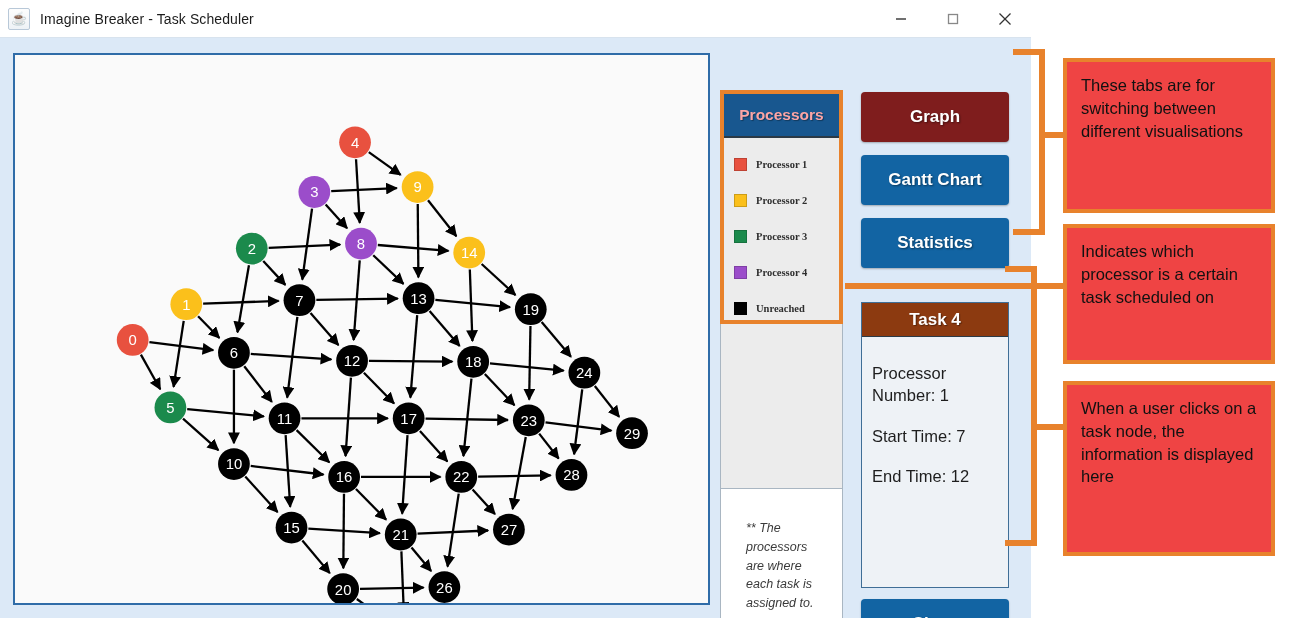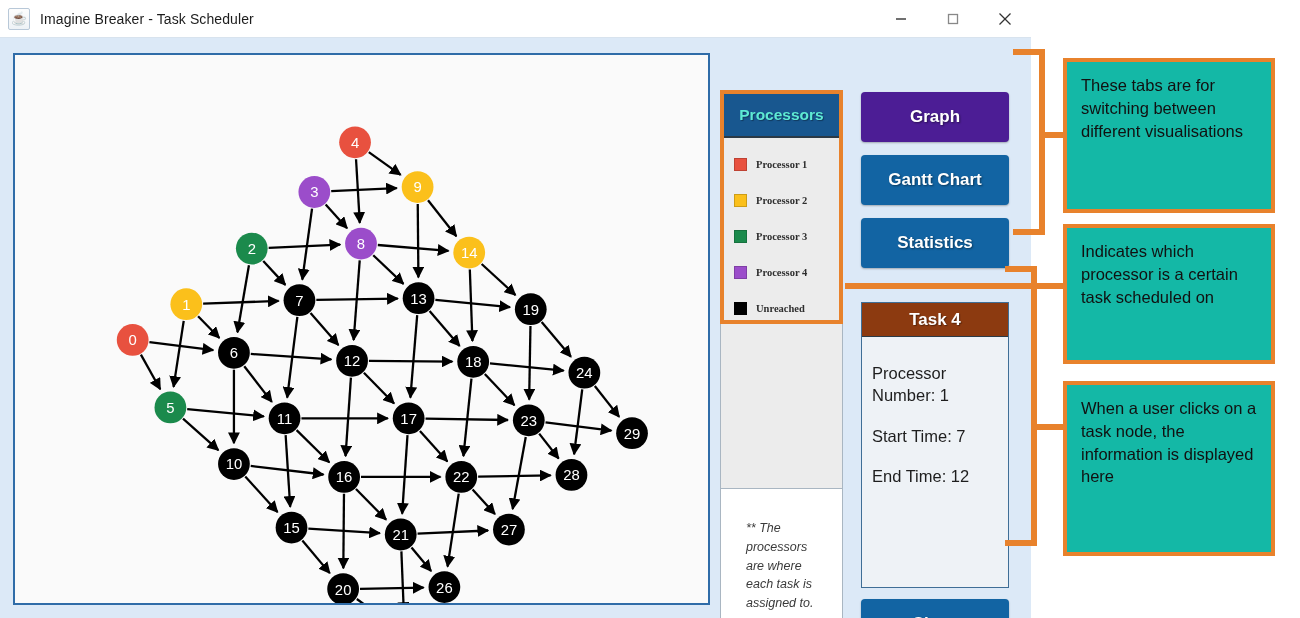--- a/index.html
+++ b/index.html
@@ -90,21 +90,21 @@
     border: 4px solid #e8822c;
     background: #ffffff;
   }
   .legend-header {
     height: 44px;
     background: #18578f;
     border-bottom: 2px solid #2b3a46;
     display: flex; align-items: center; justify-content: center;
   }
   .legend-header span {
-    color: #5eead4;
+    color: #fca5a5;
     font-weight: bold;
     font-size: 15.5px;
     text-shadow: 1px 1px 1px rgba(0,0,0,.35);
   }
   .legend-body {
     height: 182px;
     background: #ececec;
     padding: 8px 0 0 10px;
   }
   .legend-row {
@@ -194,21 +194,21 @@
     font-size: 16.5px;
     line-height: 1.35;
     color: #1e1e1e;
   }
 
   
   .ann-line { position: absolute; background: #e8822c; }
   .callout {
     position: absolute;
     border: 4px solid #e8822c;
-    background: #14b8a6;
+    background: #ef4444;
     padding: 12px 14px;
   }
   .callout p {
     margin: 0;
     font-size: 16.5px;
     line-height: 1.38;
     color: #111111;
   }
 </style>
 </head>
@@ -467,21 +467,21 @@
               <div class="legend-swatch" style="background: rgb(0, 0, 0);"></div>
               <div class="legend-label">Unreached</div>
             </div>
           </div>
       </div>
       <div class="legend-blank"></div>
       <div class="note-box">
         <p>** The processors are where each task is assigned to.</p>
       </div>
 
-      <button class="btn btn-graph" style="background: #4c1d95;">Graph</button>
+      <button class="btn btn-graph" style="background: #7f1d1d;">Graph</button>
       <button class="btn btn-gantt" style="background: rgb(18, 100, 163);">Gantt Chart</button>
       <button class="btn btn-stats" style="background: rgb(18, 100, 163);">Statistics</button>
       <button class="btn btn-close" style="background: rgb(18, 100, 163);">Close</button>
 
       <div class="task-panel">
         <div class="task-header" style="background: rgb(140, 58, 16);">
           <span>Task 4</span>
         </div>
         <div class="task-body">
           <p>Processor Number: 1</p>

